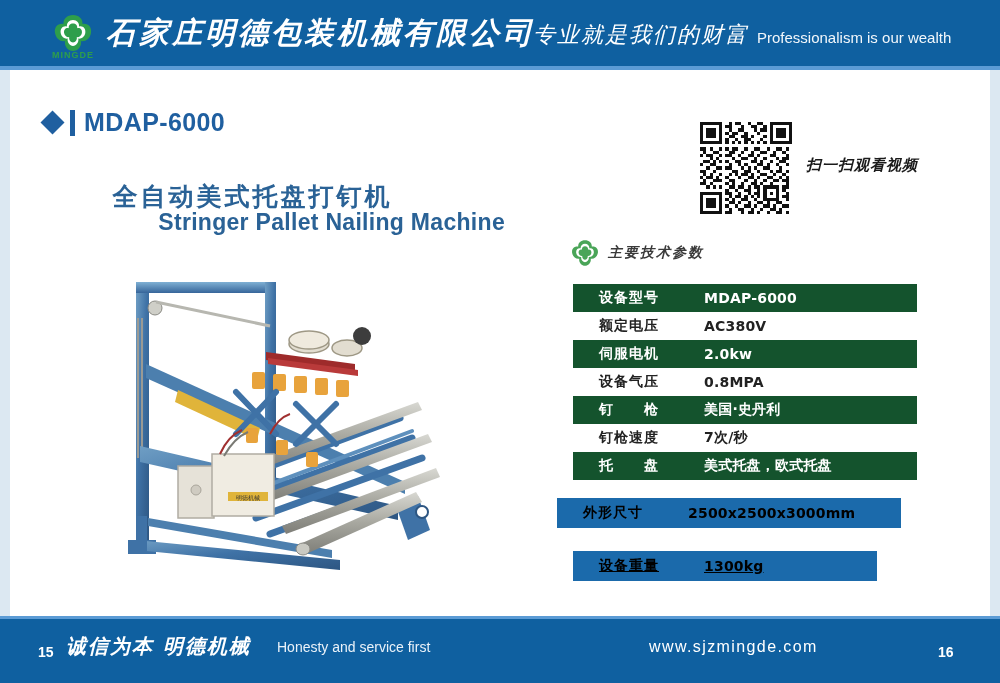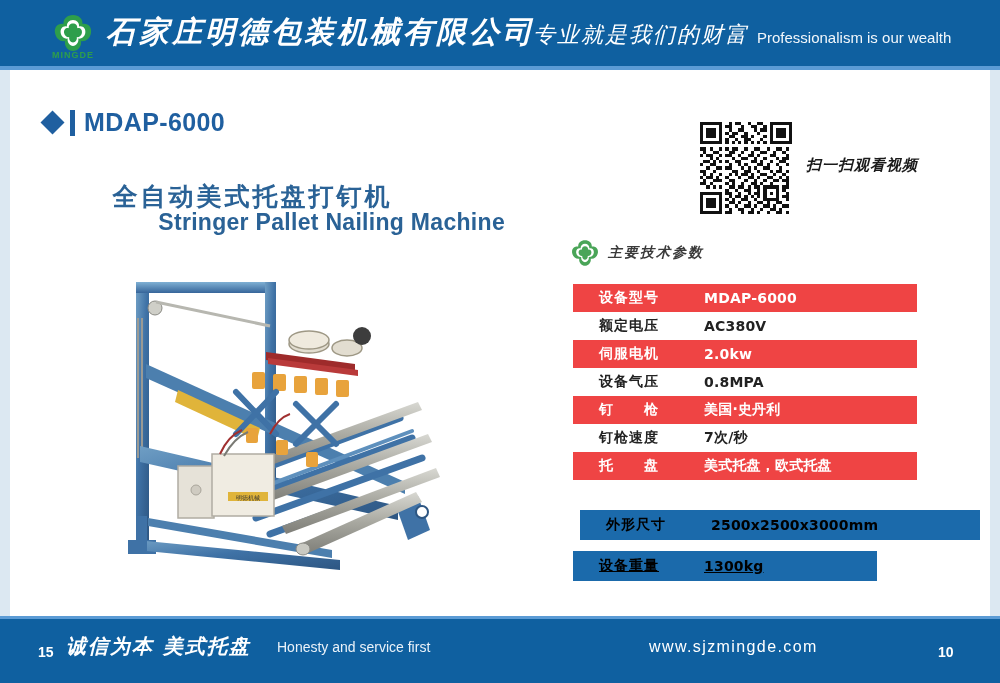--- a/index.html
+++ b/index.html
@@ -45,21 +45,21 @@
   #header-rule {
     position: absolute;
     left: 0; top: 66px;
     width: 1000px; height: 4px;
     background: #5b9bd5;
   }
   .brand-wrap {
     position: absolute;
     left: 52px; top: 12px;
     display: flex;
-    align-items: flex-start;
+    align-items: center;
     gap: 12px;
   }
   .logo-mark {
     position: relative;
     width: 42px; height: 42px;
   }
   .logo-mark svg { display: block; }
   .logo-sub {
     position: absolute;
     left: 52px; top: 50px;
@@ -205,21 +205,21 @@
     position: absolute;
     left: 573px; top: 284px;
     width: 344px;
   }
   .spec-row {
     display: flex;
     align-items: center;
     height: 28px;
     box-sizing: border-box;
   }
-  .spec-row.odd  { background: #ef4444; }
+  .spec-row.odd  { background: #14532d; }
   .spec-row.even { background: #ffffff; }
   .spec-label {
     width: 125px;
     padding-left: 26px;
     box-sizing: border-box;
     font-size: 14px;
     font-weight: bold;
     font-family: "DejaVu Sans", sans-serif;
     letter-spacing: 1px;
   }
@@ -239,23 +239,22 @@
     letter-spacing: 1px;
   }
 
   
   .spec-row.boxed {
     background: #1b6aab;
     height: 30px;
   }
   #spec-size-row {
     position: absolute;
-    left: 580px; top: 498px;
-    width: 400px;
-    margin-top: 12px;
+    left: 557px; top: 498px;
+    width: 344px;
   }
   #spec-weight-row {
     position: absolute;
     left: 573px; top: 551px;
     width: 304px;
     text-decoration: underline;
   }
 
   
   #footer-rule {
@@ -770,18 +769,18 @@
   <div id="spec-weight-row">
     <div class="spec-row boxed">
       <div class="spec-label">设备重量</div>
       <div class="spec-value">1300kg</div>
     </div>
   </div>
 
   <div id="footer-rule"></div>
   <div id="footer"></div>
   <div id="footer-page-left">15</div>
-  <div id="footer-slogan-cn">诚信为本 美式托盘</div>
+  <div id="footer-slogan-cn">诚信为本 明德机械</div>
   <div id="footer-slogan-en">Honesty and service first</div>
   <div id="footer-website">www.sjzmingde.com</div>
-  <div id="footer-page-right">10</div>
+  <div id="footer-page-right">16</div>
 
 </div>
 
 </body></html>

